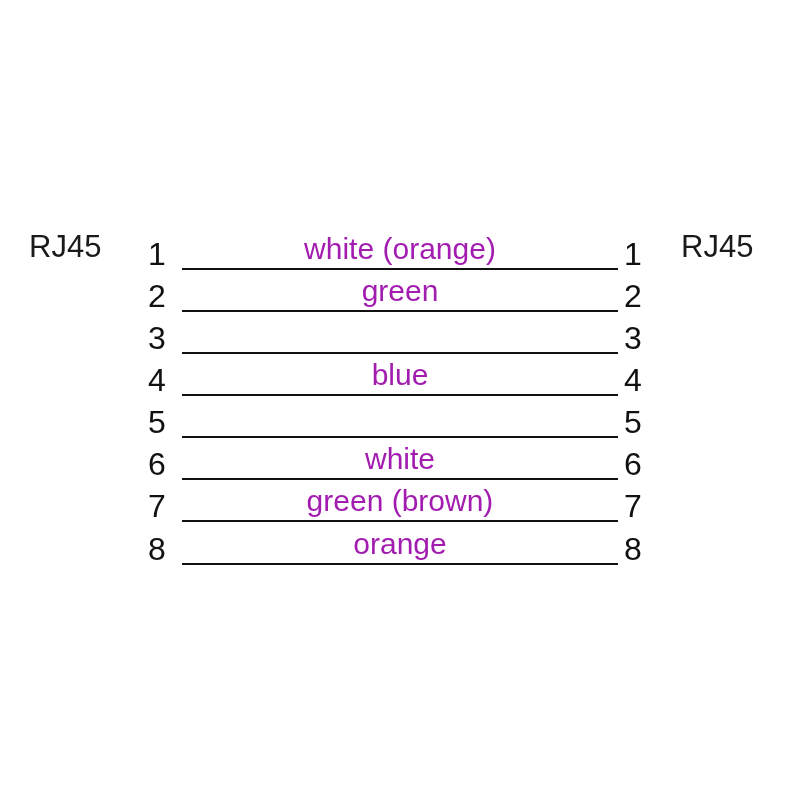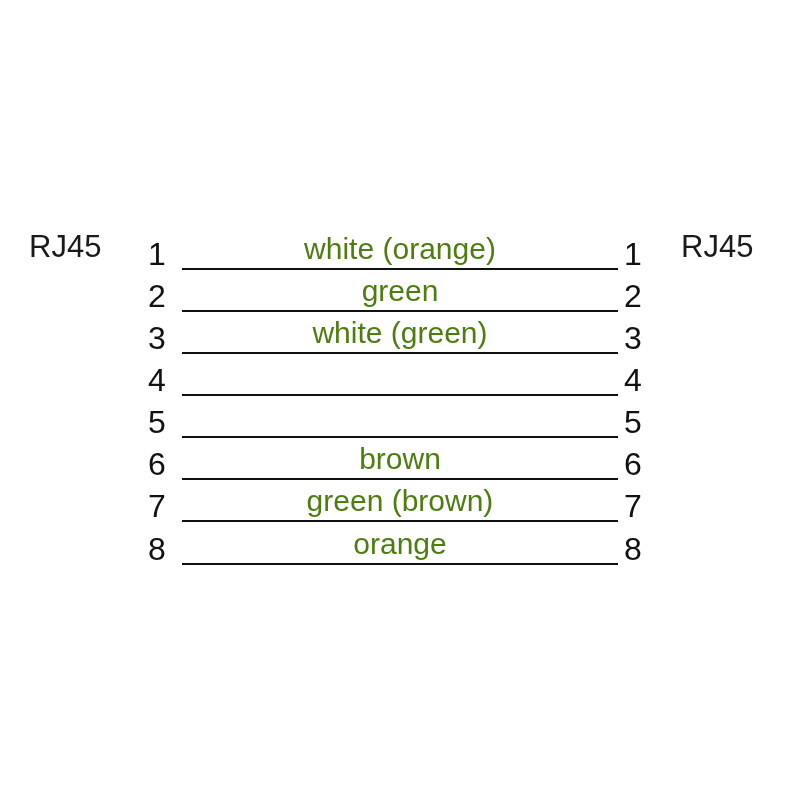--- a/index.html
+++ b/index.html
@@ -58,21 +58,21 @@
     border-top: 2px solid #111111;
   }
   .wire-label {
     position: absolute;
     left: 182px;
     width: 436px;
     top: -6px;
     text-align: center;
     font-size: 30px;
     line-height: 34px;
-    color: #4d7c0f;
+    color: #a21caf;
     white-space: nowrap;
   }
 </style>
 </head>
 <body>
 
 <div id="diagram">
 
   <div class="connector-label" id="connector-left-label">RJ45</div>
 
@@ -87,40 +87,40 @@
 
   <div class="pin-row" style="top:280px;">
     <div class="pin-number left">2</div>
     <div class="wire-label">green</div>
     <div class="wire-line"></div>
     <div class="pin-number right">2</div>
   </div>
 
   <div class="pin-row" style="top:322px;">
     <div class="pin-number left">3</div>
-    <div class="wire-label">white (green)</div>
     <div class="wire-line"></div>
     <div class="pin-number right">3</div>
   </div>
 
   <div class="pin-row" style="top:364px;">
     <div class="pin-number left">4</div>
+    <div class="wire-label">blue</div>
     <div class="wire-line"></div>
     <div class="pin-number right">4</div>
   </div>
 
   <div class="pin-row" style="top:406px;">
     <div class="pin-number left">5</div>
     <div class="wire-line"></div>
     <div class="pin-number right">5</div>
   </div>
 
   <div class="pin-row" style="top:448px;">
     <div class="pin-number left">6</div>
-    <div class="wire-label">brown</div>
+    <div class="wire-label">white</div>
     <div class="wire-line"></div>
     <div class="pin-number right">6</div>
   </div>
 
   <div class="pin-row" style="top:490px;">
     <div class="pin-number left">7</div>
     <div class="wire-label">green (brown)</div>
     <div class="wire-line"></div>
     <div class="pin-number right">7</div>
   </div>

